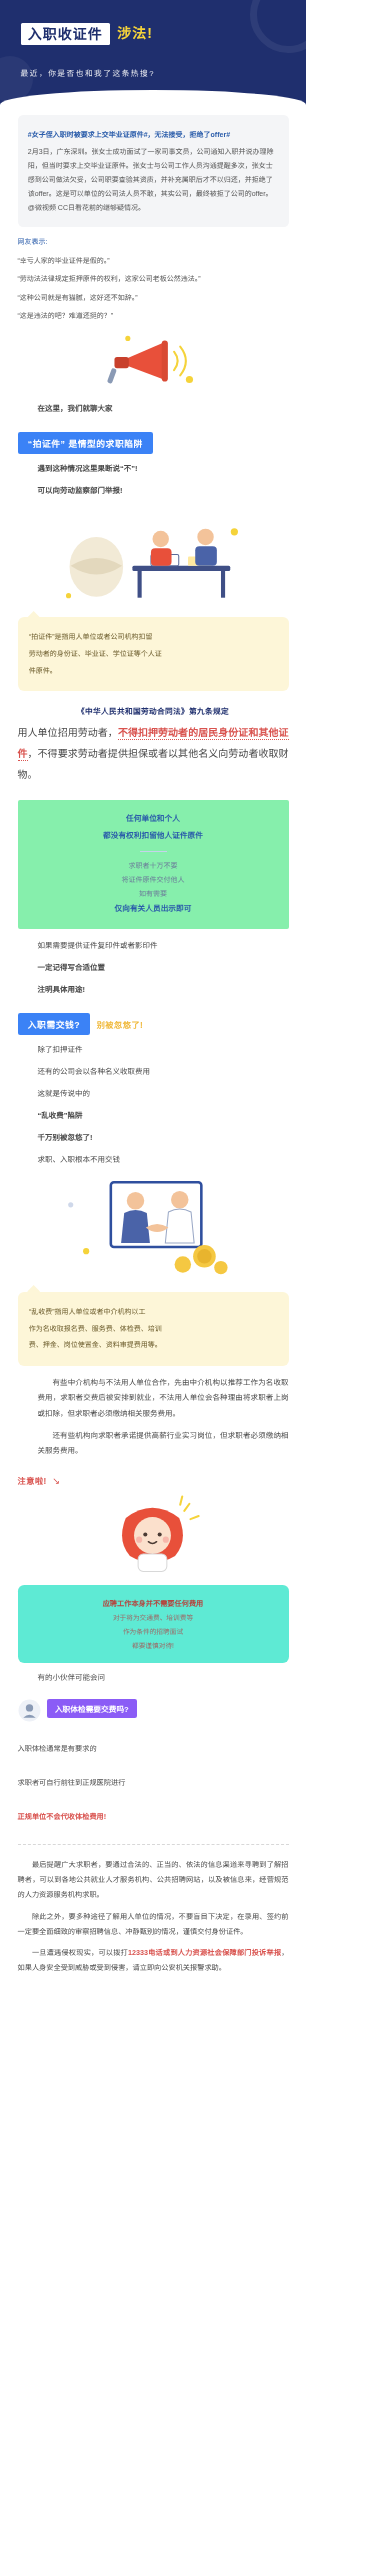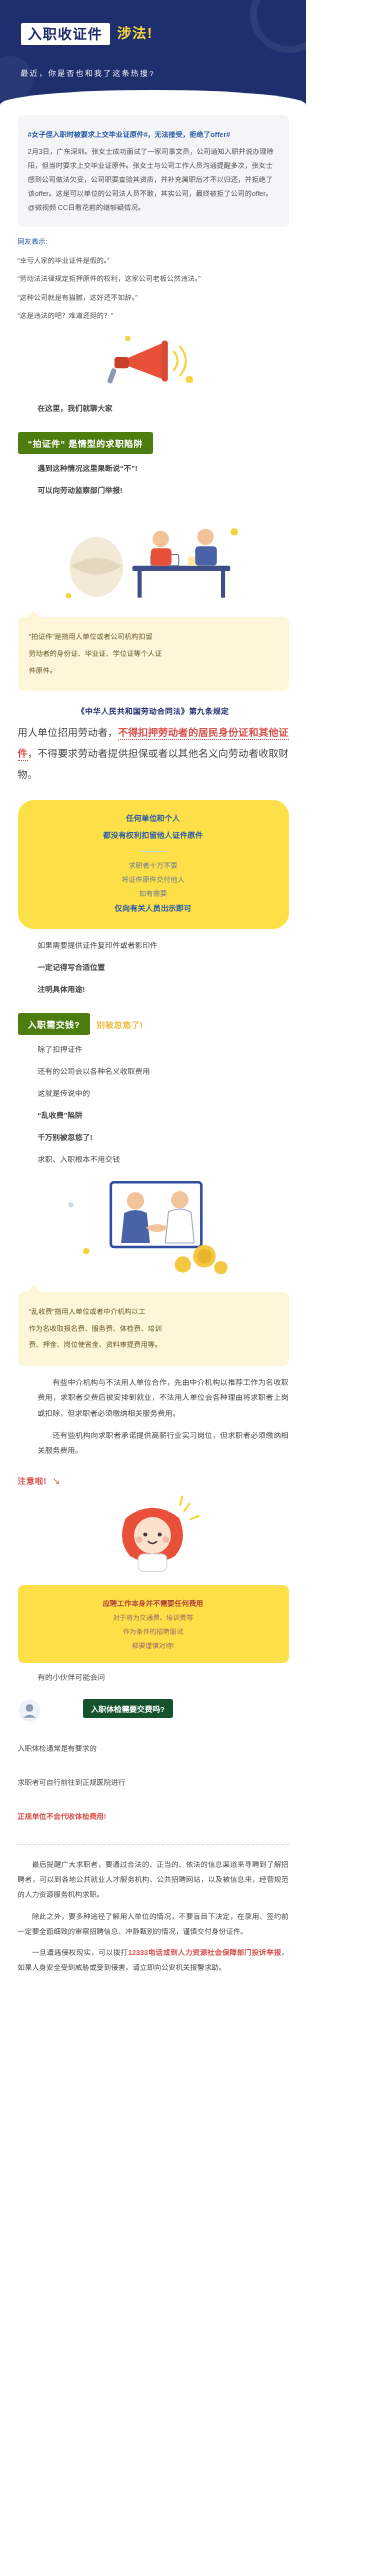--- a/index.html
+++ b/index.html
@@ -99,21 +99,21 @@
 
   
   .dlg { font-size: 7px; line-height: 2.05; color: #555; }
   .dlg .who { color: #2a5caa; }
   .dlg .line { margin: 4.1px 0; }
 
   
   .sec-banner {
     display: inline-flex;
     align-items: center;
-    background: #4d7c0f;
+    background: #3b82f6;
     color: #ffffff;
     font-size: 8.8px;
     font-weight: bold;
     letter-spacing: 0.5px;
     padding: 4.6px 10.3px;
     border-radius: 2.1px;
     position: relative;
   }
   .sec-row { display: flex; align-items: center; gap: 6.2px; margin: 15.5px 0 2.1px 0; }
   .sec-tail {
@@ -156,22 +156,22 @@
   .law-body {
     font-size: 10px;
     line-height: 2.1;
     color: #4a4a4a;
     text-align: justify;
     margin-bottom: 15px;
   }
 
   
   .blue-card {
-    background: #fde047;
-    border-radius: 16px;
+    background: #86efac;
+    border-radius: 2px;
     padding: 11.3px 10.3px;
     margin: 9.3px 0;
     text-align: center;
   }
   .blue-card .bc-line {
     font-size: 7.7px;
     line-height: 2.2;
     color: #2a5caa;
     font-weight: bold;
   }
@@ -196,37 +196,37 @@
     margin: 15.5px 0 3.1px 0;
   }
   .warn-text {
     font-size: 8.2px; font-weight: bold; color: #d9534f;
     letter-spacing: 0.5px;
   }
   .warn-arrow { color: #d9534f; font-size: 9.3px; }
 
   
   .red-card {
-    background: #fde047;
+    background: #5eead4;
     border-radius: 6.2px;
     padding: 10.3px 11.3px;
     margin: 7.2px 0;
     font-size: 7.2px;
     line-height: 2.1;
     color: #b5453f;
     text-align: center;
     font-weight: bold;
   }
   .red-card .rc-sub { font-weight: normal; color: #9b6b68; font-size: 6.7px; }
 
   
   .qa-row { display: flex; align-items: flex-start; gap: 6.2px; margin: 13.4px 0 3.1px 0; }
   .qa-title {
-    background: #14532d; color: #fff; font-size: 7.7px; font-weight: bold;
-    padding: 4.1px 8.2px; border-radius: 2.1px; margin-left: 36px;
+    background: #8b5cf6; color: #fff; font-size: 7.7px; font-weight: bold;
+    padding: 4.1px 8.2px; border-radius: 2.1px;
   }
   .qa-answer {
     font-size: 7.2px; line-height: 2.1; color: #4a4a4a; margin: 19px 0;
     text-align: justify;
   }
   .ans-strong { color: #d9534f; font-weight: bold; }
 
   
   .closing {
     font-size: 7.2px; line-height: 2.1; color: #4a4a4a;

